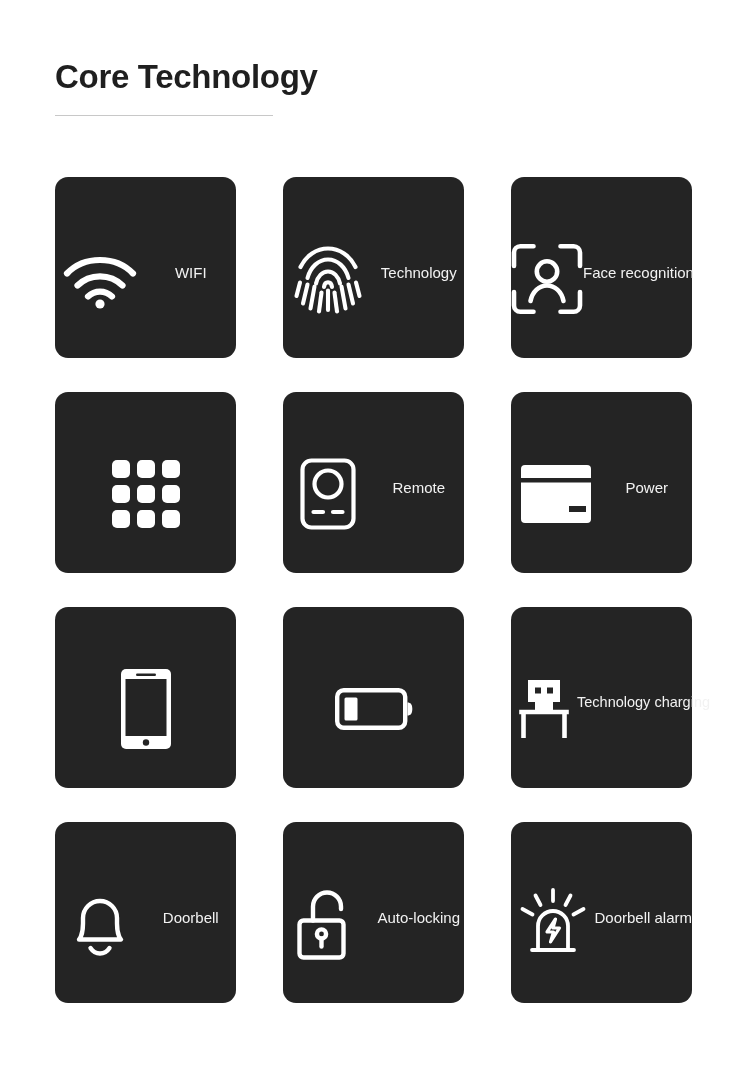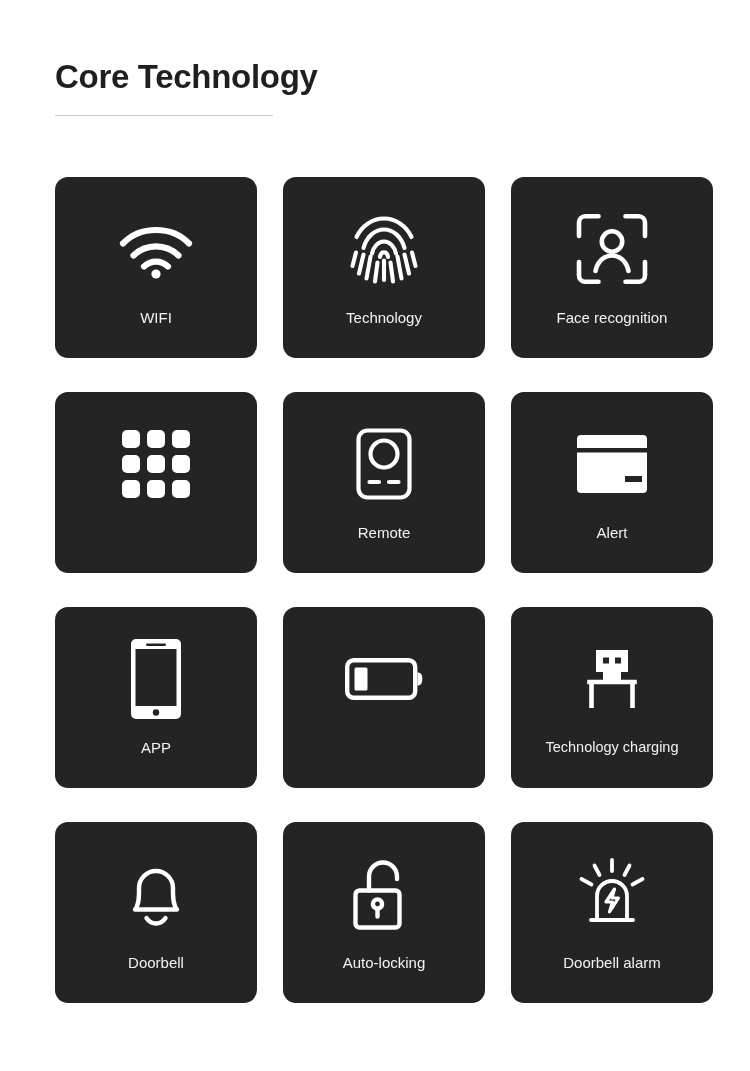--- a/index.html
+++ b/index.html
@@ -48,27 +48,27 @@
     left: 55px;
     top: 177px;
     width: 640px;
     display: grid;
     grid-template-columns: 181px 181px 181px;
     grid-column-gap: 47px;
     grid-row-gap: 34px;
   }
   .tile {
     position: relative;
-    width: 202px;
+    width: 181px;
     height: 181px;
     background: #242424;
     border-radius: 13px;
     box-sizing: border-box;
     display: flex;
-    flex-direction: column;
+    flex-direction: row;
     align-items: center;
     justify-content: flex-start;
   }
   .tile-icon {
     height: 100px;
     width: 100%;
     display: flex;
     align-items: center;
     justify-content: center;
     margin-top: 22px;
@@ -178,33 +178,32 @@
     </div>
 
     <div class="tile">
       <div class="tile-icon">
         <svg width="70" height="58" viewBox="0 0 70 58" fill="none">
           <rect x="0" y="0" width="70" height="58" rx="4" fill="#ffffff"></rect>
           <rect x="0" y="13" width="70" height="4.5" fill="#242424"></rect>
           <rect x="48" y="41" width="17" height="6" fill="#242424"></rect>
         </svg>
       </div>
-      <div class="tile-label">Alert</div>
+      <div class="tile-label">Power</div>
     </div>
 
     <div class="tile">
       <div class="tile-icon">
         <svg width="50" height="80" viewBox="0 0 50 80" fill="none">
           <rect x="0" y="0" width="50" height="80" rx="5" fill="#ffffff"></rect>
           <rect x="4.5" y="10" width="41" height="57" fill="#242424"></rect>
           <rect x="15" y="4.5" width="20" height="2.6" rx="1.3" fill="#242424"></rect>
           <circle cx="25" cy="73.5" r="3.2" fill="#242424"></circle>
         </svg>
       </div>
-      <div class="tile-label">APP</div>
     </div>
 
     <div class="tile">
       <div class="tile-icon">
         <svg width="78" height="42" viewBox="0 0 78 42" fill="none">
           <rect x="2.2" y="2.2" width="68" height="37.6" rx="6.5" stroke="#ffffff" stroke-width="4.4"></rect>
           <path d="M72.5 14.5C75.6 14.5 77.3 16.5 77.3 21C77.3 25.5 75.6 27.5 72.5 27.5V14.5Z" fill="#ffffff"></path>
           <rect x="9.5" y="9.5" width="13" height="23" rx="1.5" fill="#ffffff"></rect>
         </svg>
       </div>

